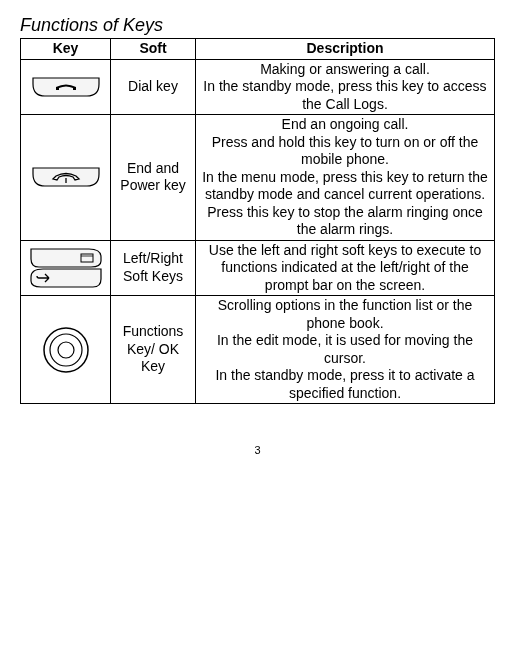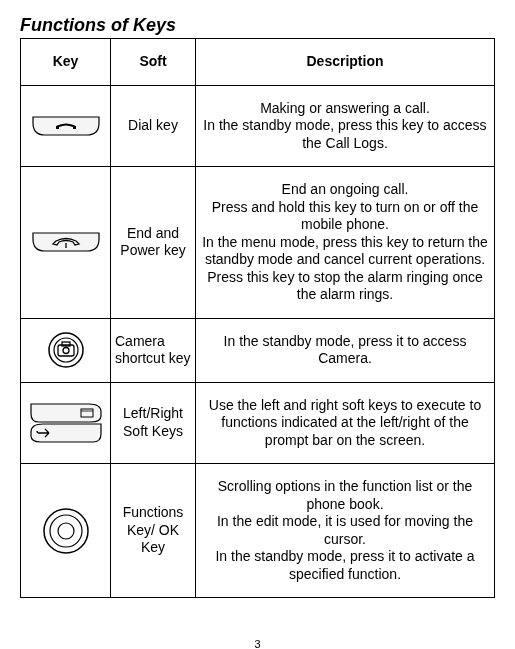--- a/index.html
+++ b/index.html
@@ -6,35 +6,35 @@
     margin: 0;
     padding: 15px 20px;
     font-family: Arial, Helvetica, sans-serif;
     font-size: 14px;
     color: #000;
     width: 515px;
     box-sizing: border-box;
   }
   .heading {
     font-style: italic;
-    font-weight: bold;
+    font-weight: normal;
     font-size: 18px;
     margin: 0 0 2px 0;
   }
   table {
     border-collapse: collapse;
     width: 100%;
     table-layout: fixed;
   }
   col.key { width: 90px; }
   col.name { width: 85px; }
   col.desc { width: auto; }
   th, td {
     border: 1px solid #000;
-    padding: 14px 4px;
+    padding: 1px 4px;
     vertical-align: top;
     font-size: 14px;
     line-height: 1.25;
   }
   th {
     font-weight: bold;
     text-align: center;
   }
   td.key-cell {
     text-align: center;
@@ -92,33 +92,20 @@
           <path d="M2 2 L68 2 L68 8 Q68 20 56 20 L14 20 Q2 20 2 8 Z" fill="#f5f5f5" stroke="#000" stroke-width="1.2"></path>
           <path d="M25 10 Q35 5 45 10 L48 13 L44 14 L42 11 Q35 8 28 11 L26 14 L22 13 Z" fill="none" stroke="#000" stroke-width="1.3"></path>
           <line x1="35" y1="12" x2="35" y2="17" stroke="#000" stroke-width="1.3"></line>
         </svg>
       </td>
       <td class="name-cell center">End and Power key</td>
       <td class="desc-cell justify">End an ongoing call.<br>Press and hold this key to turn on or off the mobile phone.<br>In the menu mode, press this key to return the standby mode and cancel current operations.<br>Press this key to stop the alarm ringing once the alarm rings.</td>
     </tr>
     <tr>
       <td class="key-cell">
-        <svg width="40" height="40" viewBox="0 0 40 40">
-          <circle cx="20" cy="20" r="17" fill="#fff" stroke="#000" stroke-width="1.5"></circle>
-          <circle cx="20" cy="20" r="12" fill="none" stroke="#000" stroke-width="1.2"></circle>
-          <rect x="12" y="15" width="16" height="11" rx="2" fill="none" stroke="#000" stroke-width="1.3"></rect>
-          <rect x="16" y="12" width="8" height="4" fill="none" stroke="#000" stroke-width="1.3"></rect>
-          <circle cx="20" cy="20.5" r="3" fill="none" stroke="#000" stroke-width="1.3"></circle>
-        </svg>
-      </td>
-      <td class="name-cell">Camera shortcut key</td>
-      <td class="desc-cell">In the standby mode, press it to access Camera.</td>
-    </tr>
-    <tr>
-      <td class="key-cell">
         <svg width="74" height="42" viewBox="0 0 74 42">
           <path d="M2 2 L60 2 Q72 2 72 10 L72 14 Q72 20 62 20 L10 20 Q2 20 2 12 Z" fill="#f5f5f5" stroke="#000" stroke-width="1.2"></path>
           <rect x="52" y="7" width="12" height="8" fill="none" stroke="#000" stroke-width="1"></rect>
           <line x1="52" y1="9" x2="64" y2="9" stroke="#000" stroke-width="0.8"></line>
           <path d="M72 22 L14 22 Q2 22 2 30 L2 34 Q2 40 12 40 L64 40 Q72 40 72 32 Z" fill="#f5f5f5" stroke="#000" stroke-width="1.2"></path>
           <path d="M10 31 L20 31 M20 31 L16 27 M20 31 L16 35" fill="none" stroke="#000" stroke-width="1.3"></path>
           <path d="M10 31 Q8 31 8 29" fill="none" stroke="#000" stroke-width="1.3"></path>
         </svg>
       </td>
       <td class="name-cell center">Left/Right Soft Keys</td>

